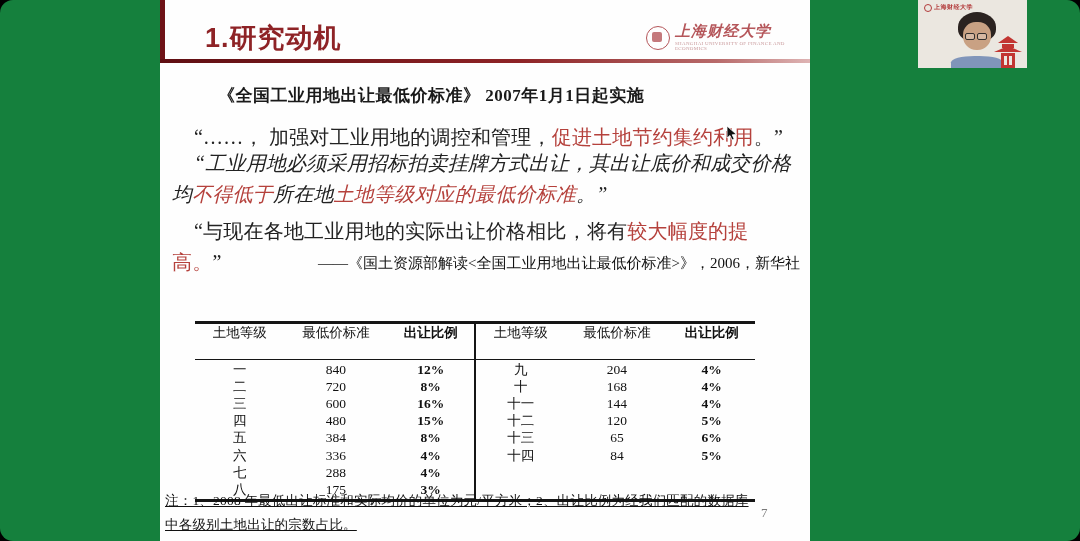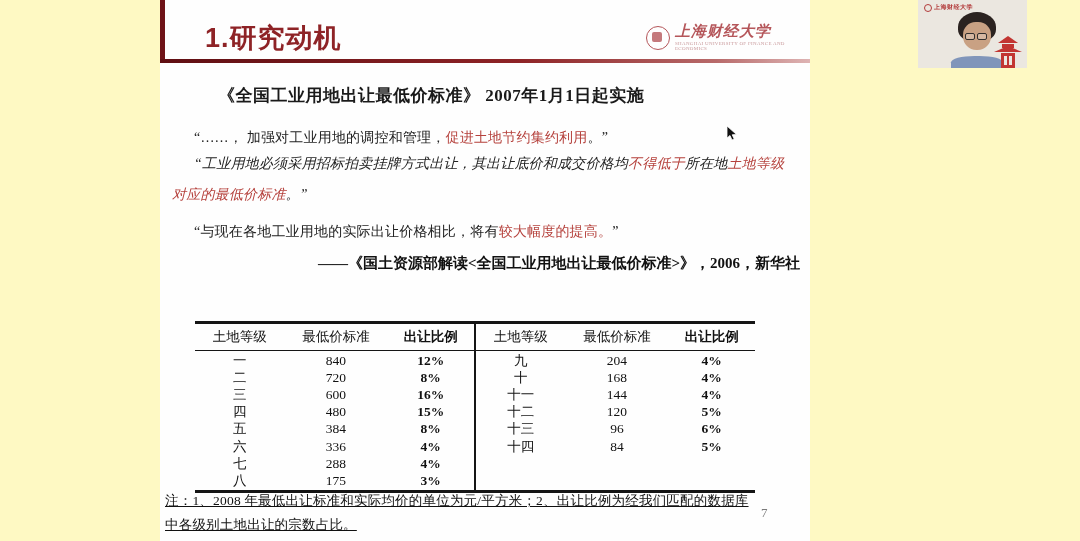--- a/index.html
+++ b/index.html
@@ -1,20 +1,21 @@
 <!DOCTYPE html>
 <html><head>
 <meta charset="utf-8">
 <style>
   * { margin:0; padding:0; box-sizing:border-box; }
   html,body { background:#000; }
   .screen {
     position:relative; width:1080px; height:541px;
-    background:#fef9c3; overflow:hidden;
+    background:#15803d; overflow:hidden;
     font-family:"Liberation Serif","DejaVu Serif",serif;
+    border-radius:13px;
   }
   
   .slide {
     position:absolute; left:160px; top:0; width:650px; height:541px;
     background:#fefefe; overflow:hidden;
   }
   .accent-bar {
     position:absolute; left:-5px; top:0; width:10px; height:60px;
     background:#6f1317;
   }
@@ -43,42 +44,42 @@
     font-size:15px; font-weight:700; color:#b5565a; letter-spacing:1px;
     font-style:italic;
   }
   .logo-caption { font-size:5px; color:#c9999b; letter-spacing:0.3px; margin-top:2px; }
   .heading {
     position:absolute; left:22px; top:84px; width:600px;
     font-size:17px; font-weight:700; color:#1a1a1a; letter-spacing:0.5px;margin-left:36px;
   }
   .quote {
     position:absolute; left:12px; width:620px;
-    font-size:14px; line-height:31px; color:#222; text-indent:22px;
+    font-size:20px; line-height:31px; color:#222; text-indent:22px;
     letter-spacing:0.2px;
   }
   .quote .red { color:#b5413c; }
   .q1 { top:122px; } .q2 { top:148px;font-style:italic; } .q3 { top:216px; }
   .attribution {
     position:absolute; left:20px; top:254px; width:620px; text-align:right;
-    font-size:15px; font-weight:700; color:#111;
+    font-size:15px; font-weight:400; color:#111;
   }
   .table-title {
     position:absolute; left:35px; top:300px; width:560px; text-align:center;
     font-size:14px; font-weight:700; color:#111; letter-spacing:0.5px;
   }
   .ptable {
     position:absolute; left:35px; top:321px; width:560px;
     border-top:3px solid #151515; border-bottom:3px solid #151515;
     display:flex;
   }
   .t-half { width:279px; }
   .t-divider { width:2px; background:#151515; }
   .t-headrow {
-    display:flex; height:27px; align-items:center;
+    display:flex; height:36px; align-items:flex-start;
     border-bottom:1.5px solid #151515;
     font-size:13.5px; color:#111;
   }
   .t-headrow span { text-align:center; }
   .t-col1 { width:32%; } .t-col2 { width:37%; } .t-col3 { width:31%;font-weight:bold; }
   .t-body { height:139px; padding-top:1px; }
   .t-row { display:flex; height:17.2px; align-items:center; font-size:13.5px; color:#111; }
   .t-row span { text-align:center; }
   .note {
     position:absolute; left:5px; top:489px; width:584px;
@@ -203,21 +204,21 @@
               <span class="t-col2">144</span>
               <span class="t-col3">4%</span>
             </div>
             <div class="t-row">
               <span class="t-col1">十二</span>
               <span class="t-col2">120</span>
               <span class="t-col3">5%</span>
             </div>
             <div class="t-row">
               <span class="t-col1">十三</span>
-              <span class="t-col2">96</span>
+              <span class="t-col2">65</span>
               <span class="t-col3">6%</span>
             </div>
             <div class="t-row">
               <span class="t-col1">十四</span>
               <span class="t-col2">84</span>
               <span class="t-col3">5%</span>
             </div>
           </div>
       </div>
     </div>

